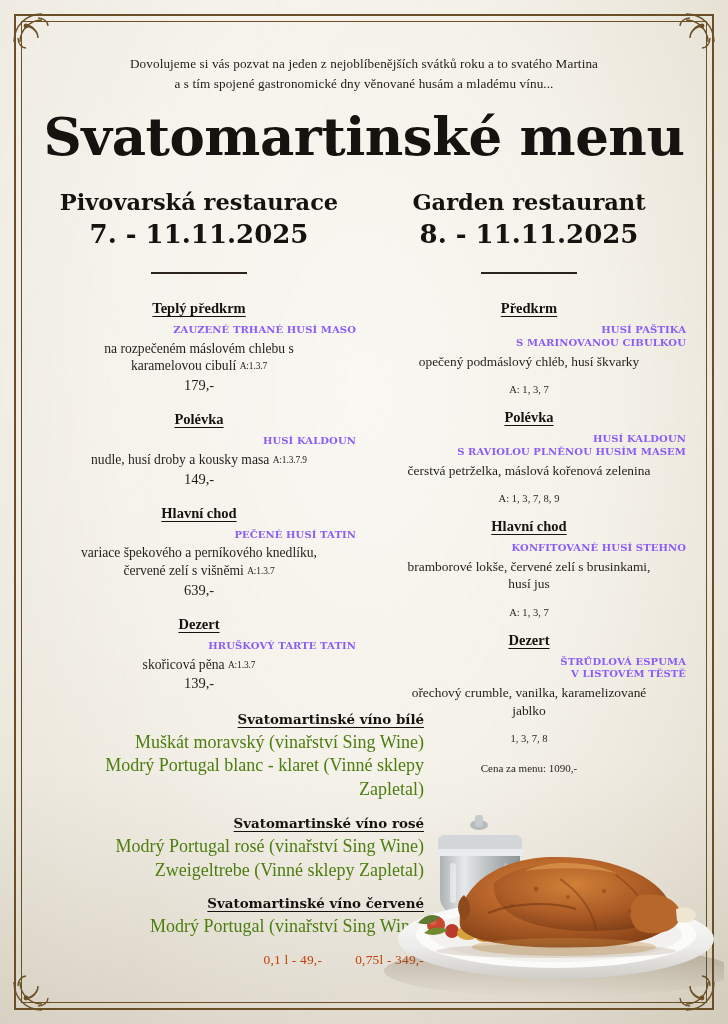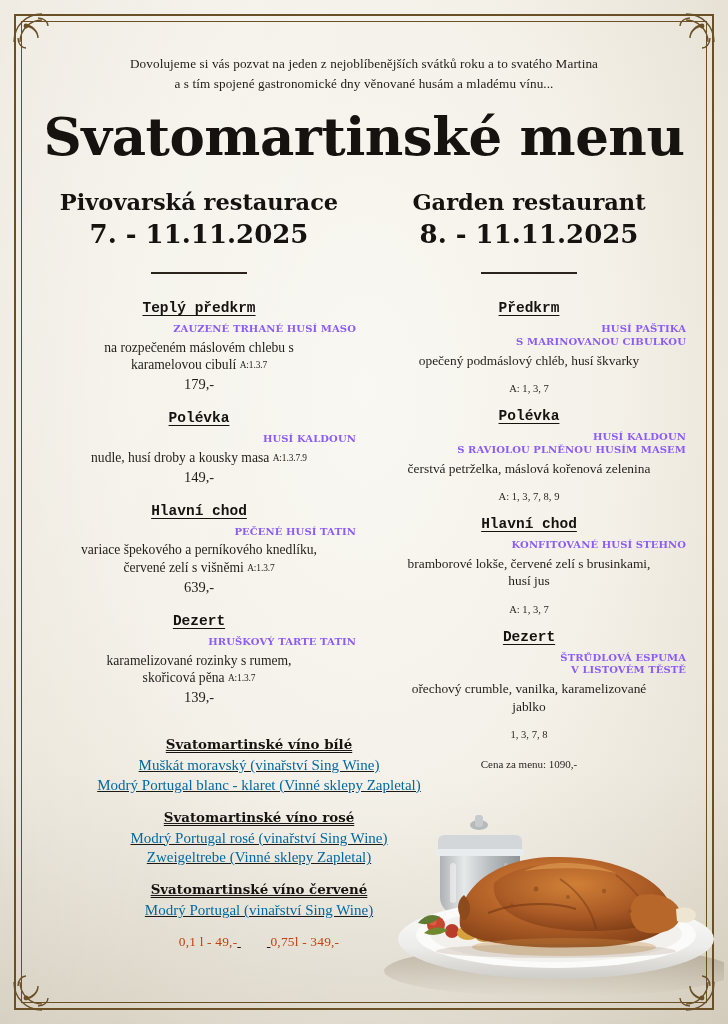--- a/index.html
+++ b/index.html
@@ -122,21 +122,21 @@
     width: 96px;
     height: 2px;
     background: #2a241c;
     margin: 22px auto 0;
   }
 
   
   .sections { margin-top: 26px; }
   .section { text-align: center; margin-bottom: 17px; }
   .section-title {
-    font-family: Liberation Mono, monospace;
+    font-family: Liberation Serif, serif;
     font-weight: bold;
     font-size: 14.5px;
     text-decoration: underline;
     text-underline-offset: 3px;
     margin-bottom: 7px;
     color: #15120f;
   }
   .dish-name {
     font-family: "DejaVu Serif", serif;
     font-weight: bold;
@@ -177,40 +177,39 @@
     font-family: "Liberation Serif", serif;
     font-size: 11px;
     margin-top: 18px;
     color: #2a2621;
   }
 
   
   .wines {
     position: absolute;
     left: 60px;
-    bottom: 40px;
+    bottom: 22px;
     width: 330px;
-    text-align: center;
-    text-decoration: underline;
+    text-align: right;
   }
   .wine-group { margin-bottom: 13px; }
   .wine-title {
     font-family: "DejaVu Serif", serif;
     font-weight: bold;
     font-size: 13.4px;
     text-decoration: underline;
     text-underline-offset: 3px;
     margin-bottom: 4px;
     color: #15120f;
   }
   .wine-item {
     font-family: "Liberation Serif", serif;
-    font-size: 15px;
+    font-size: 18px;
     line-height: 1.32;
-    color: #0369a1;
+    color: #4d7c0f;
   }
   .wine-prices {
     font-family: "Liberation Serif", serif;
     font-size: 13.4px;
     letter-spacing: 0.2px;
     color: #c2410c;
   }
   .wine-prices span { display: inline-block; }
   .wine-prices .gap { width: 26px; }
 
@@ -337,21 +336,20 @@
           </div>
           <div class="dish-price">639,-</div>
         </div>
 
         <div class="section">
           <div class="section-title">Dezert</div>
           <div class="dish-name">
             <div>HRUŠKOVÝ TARTE TATIN</div>
           </div>
           <div class="dish-desc">
-            <div>karamelizované rozinky s rumem,</div>
             <div>
               <span>skořicová pěna</span>
               <span class="allerg">A:1.3.7</span>
             </div>
           </div>
           <div class="dish-price">139,-</div>
         </div>
 
       </div>
     </div>

